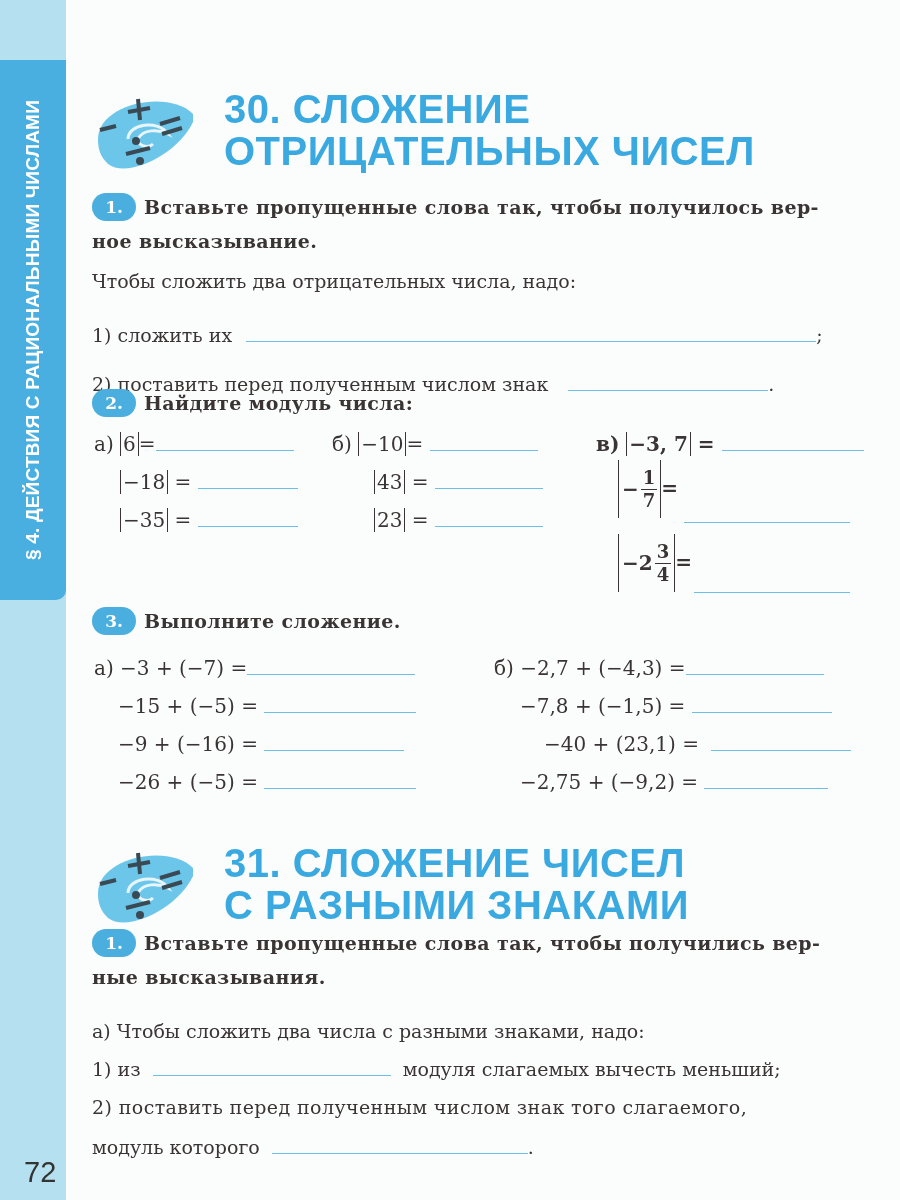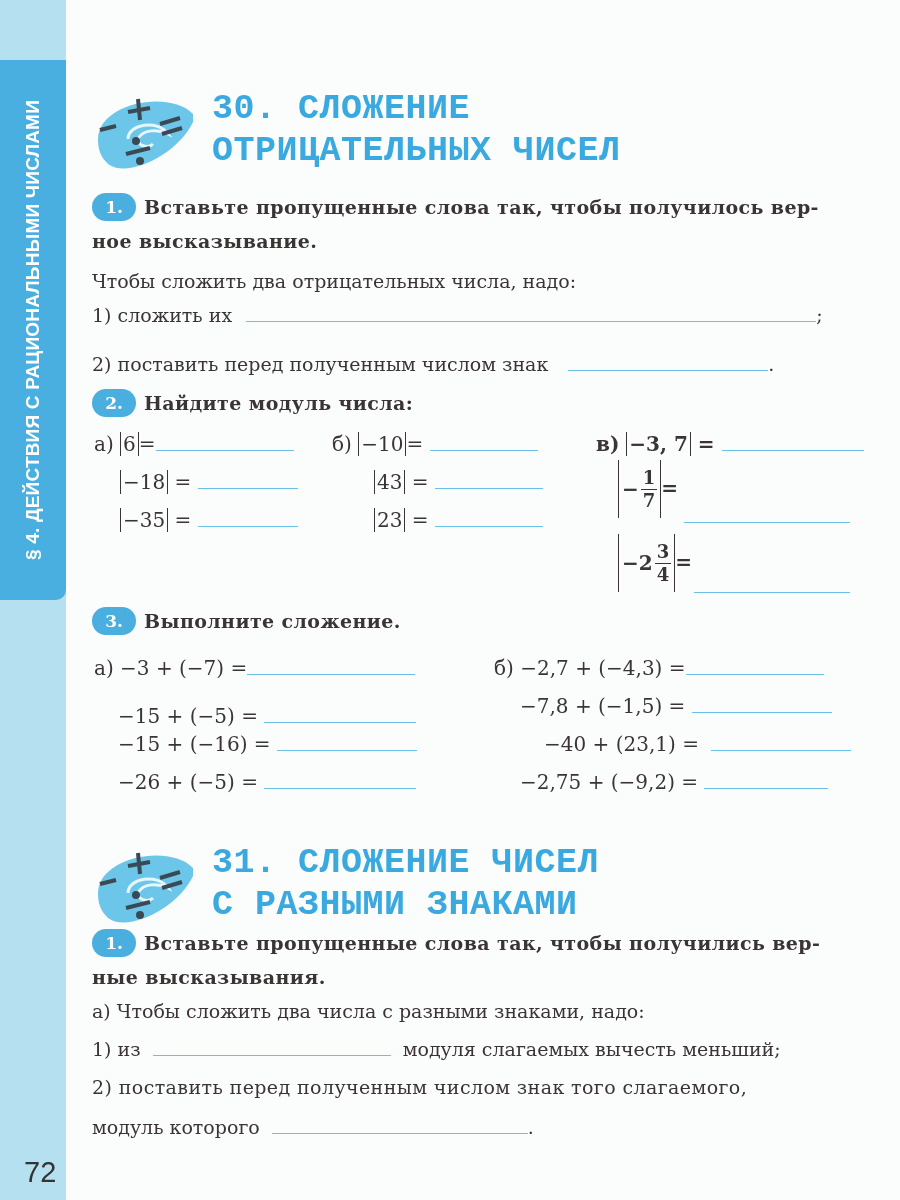--- a/index.html
+++ b/index.html
@@ -30,23 +30,23 @@
     position:absolute; left:24px; top:1156px;
     font-family:Liberation Sans, sans-serif;
     font-size:29px; color:#333;
   }
   .heading {
     position:absolute; left:88px;
     display:flex; align-items:flex-start;
   }
   .heading .logo { width:112px; height:100px; position:relative; }
   .heading .title {
-    font-family:Liberation Mono, monospace;
+    font-family:Liberation Sans, sans-serif;
     font-weight:bold; color:#3aa9e0;
-    font-size:35px; line-height:42px; margin-left:12px; margin-top:4px;
+    font-size:40px; line-height:42px; margin-left:24px; margin-top:4px;
     letter-spacing:0.5px;
   }
   .task {
     position:absolute; left:92px; right:40px;
     font-size:19px; line-height:34px;
   }
   .badge {
     display:inline-block; width:44px; height:28px;
     background:#4aaedf; color:#fff; border-radius:14px;
     text-align:center; line-height:28px; font-weight:bold; font-size:17px;
@@ -94,21 +94,21 @@
   <div class="title">
     <div>30. СЛОЖЕНИЕ</div>
     <div>ОТРИЦАТЕЛЬНЫХ ЧИСЕЛ</div>
   </div>
 </div>
 
 <div class="task" style="top:190px;">
   <div><span class="badge">1.</span><span class="task-head">Вставьте пропущенные слова так, чтобы получилось вер-</span></div>
   <div class="task-head">ное высказывание.</div>
   <div style="margin-top:6px;">Чтобы сложить два отрицательных числа, надо:</div>
-  <div style="margin-top:0;">
+  <div style="margin-top:20px;">
     <span>1) сложить их</span>
     <span class="blank" style="width:570px; margin-left:8px;"></span><span>;</span>
   </div>
   <div style="margin-top:15px;">
     <span>2) поставить перед полученным числом знак</span>
     <span class="blank" style="width:200px; margin-left:14px;"></span><span>.</span>
   </div>
 </div>
 
 <div class="task" style="top:376px;margin-top:10px;">
@@ -142,22 +142,22 @@
         <span>4</span>
       </span>
     </span><span style="font-weight:bold;">=</span>
 </div>
 <div class="blank" style="position:absolute; left:694px; top:570px; width:156px;"></div>
 
 <div class="task" style="top:604px;">
   <span class="badge">3.</span><span class="task-head">Выполните сложение.</span>
 </div>
 <div class="row" style="left:94px; top:652px;"><span>а)</span> <span>−3 + (−7) =</span><span class="blank" style="width:168px;"></span></div>
-<div class="row" style="left:118px; top:690px;margin-top:10px;"><span>−15 + (−5) =</span> <span class="blank" style="width:152px;"></span></div>
-<div class="row" style="left:118px; top:728px;"><span>−15 + (−16) =</span> <span class="blank" style="width:140px;"></span></div>
+<div class="row" style="left:118px; top:690px;"><span>−15 + (−5) =</span> <span class="blank" style="width:152px;"></span></div>
+<div class="row" style="left:118px; top:728px;"><span>−9 + (−16) =</span> <span class="blank" style="width:140px;"></span></div>
 <div class="row" style="left:118px; top:766px;"><span>−26 + (−5) =</span> <span class="blank" style="width:152px;"></span></div>
 
 <div class="row" style="left:494px; top:652px;"><span>б)</span> <span>−2,7 + (−4,3) =</span><span class="blank" style="width:138px;"></span></div>
 <div class="row" style="left:520px; top:690px;"><span>−7,8 + (−1,5) =</span> <span class="blank" style="width:140px;"></span></div>
 <div class="row" style="left:520px; top:728px;margin-left:24px;"><span>−40 + (23,1) =</span> <span class="blank" style="width:140px; margin-left:6px;"></span></div>
 <div class="row" style="left:520px; top:766px;"><span>−2,75 + (−9,2) =</span> <span class="blank" style="width:124px;"></span></div>
 
 <div class="heading" style="top:838px;">
   <div class="logo">
     <svg width="112" height="100" viewBox="0 0 112 100">
@@ -175,21 +175,21 @@
   </div>
   <div class="title">
     <div>31. СЛОЖЕНИЕ ЧИСЕЛ</div>
     <div>С РАЗНЫМИ ЗНАКАМИ</div>
   </div>
 </div>
 
 <div class="task" style="top:926px;">
   <div><span class="badge">1.</span><span class="task-head">Вставьте пропущенные слова так, чтобы получились вер-</span></div>
   <div class="task-head">ные высказывания.</div>
-  <div style="margin-top:0;">а) Чтобы сложить два числа с разными знаками, надо:</div>
+  <div style="margin-top:20px;">а) Чтобы сложить два числа с разными знаками, надо:</div>
   <div style="margin-top:4px;">
     <span>1) из</span>
     <span class="blank" style="width:238px; margin:0 6px;"></span>
     <span>модуля слагаемых вычесть меньший;</span>
   </div>
   <div style="margin-top:4px; letter-spacing:0.4px;">2) поставить перед полученным числом знак того слагаемого,</div>
   <div style="margin-top:6px;">
     <span>модуль которого</span>
     <span class="blank" style="width:256px; margin-left:6px;"></span><span>.</span>
   </div>

